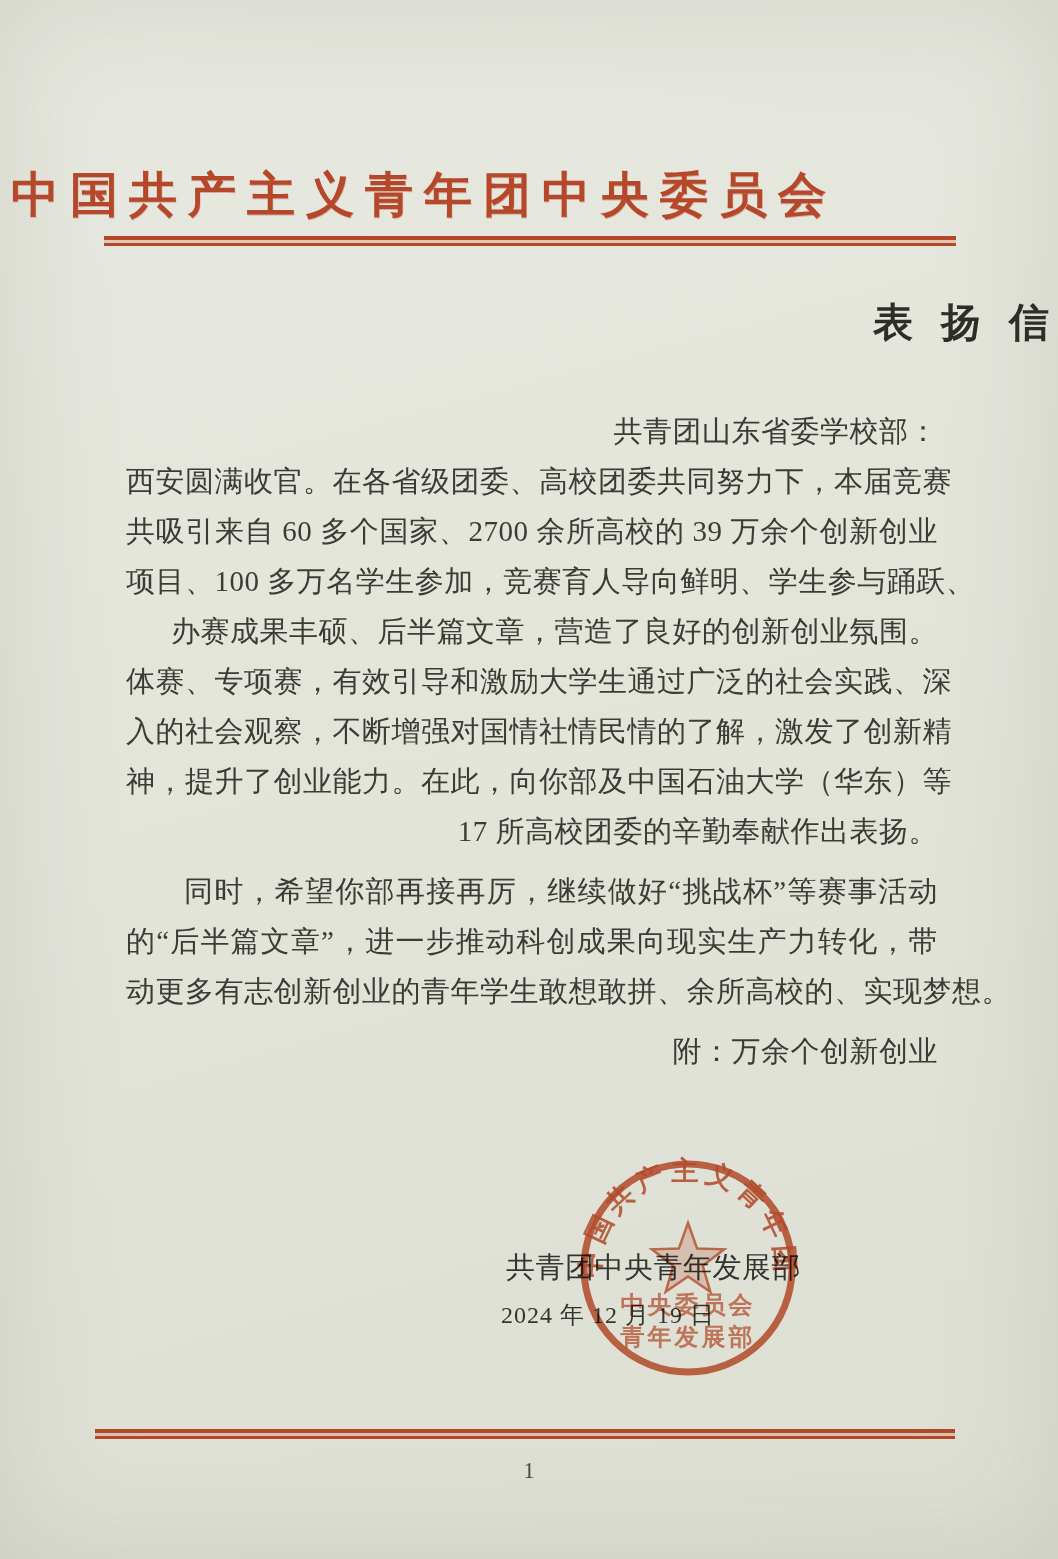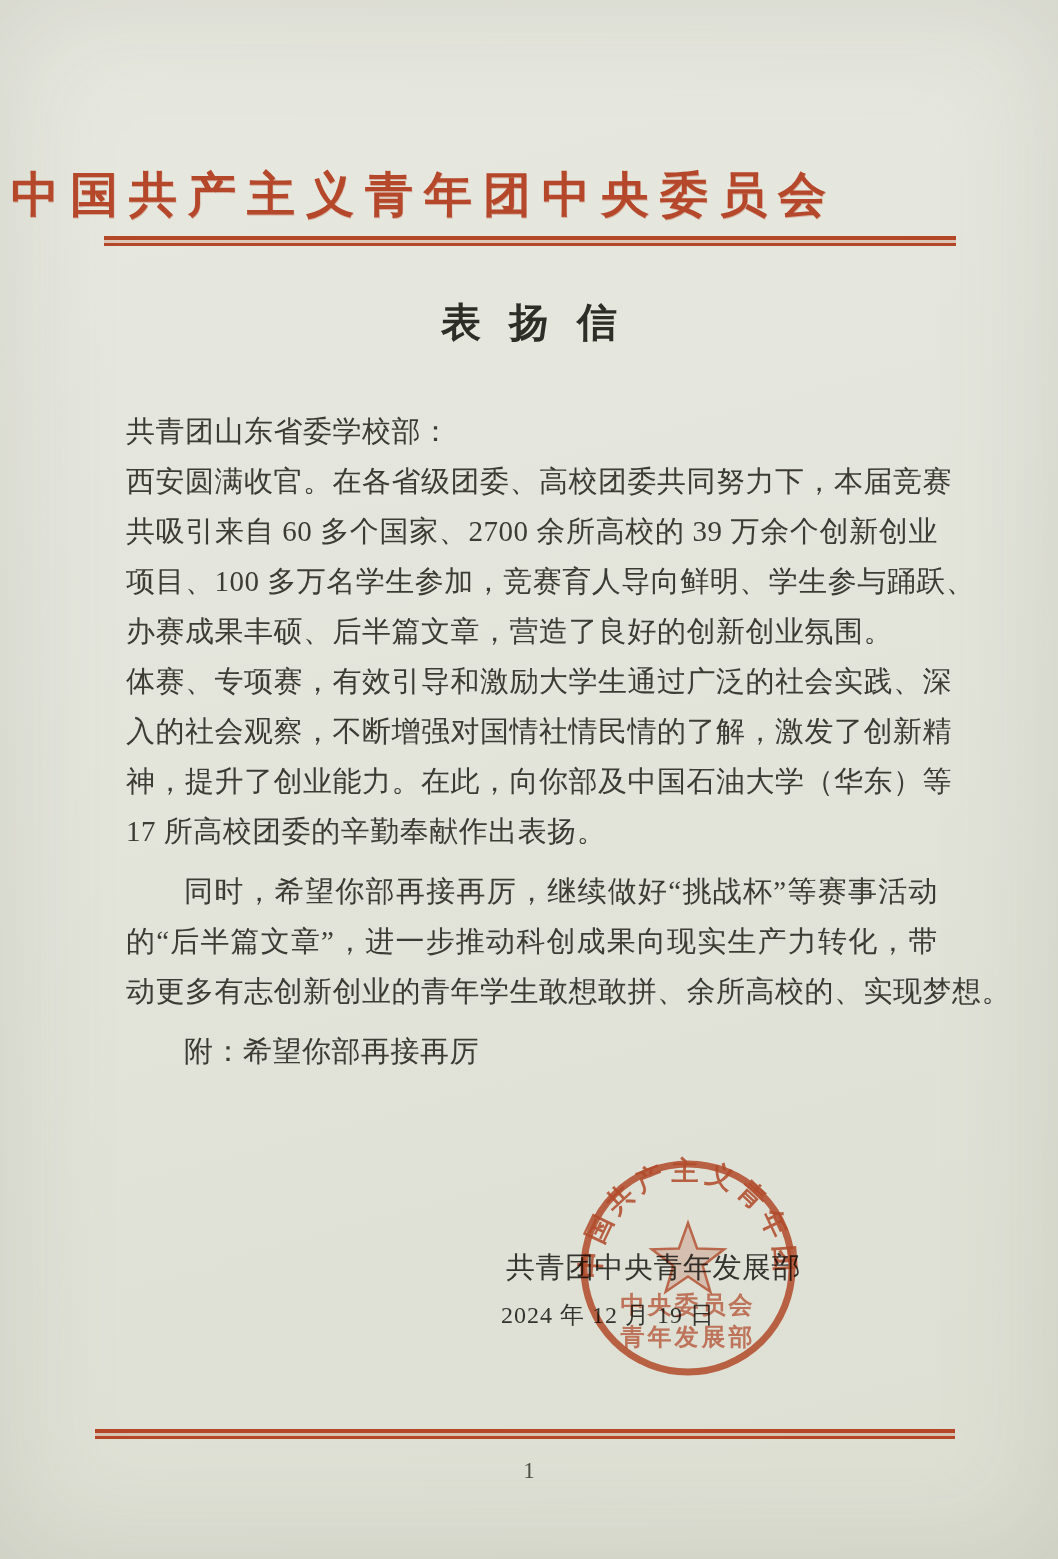--- a/index.html
+++ b/index.html
@@ -42,41 +42,42 @@
   }
   .rule-top  { top: 236px;  left: 104px; width: 852px; }
   .rule-bottom { top: 1429px; left: 95px;  width: 860px; }
   .doc-title {
     position: absolute;
     top: 298px;
     left: 0;
     width: 100%;
     height: 50px;
     line-height: 50px;
-    text-align: center;
+    text-align: right;
     font-size: 40px;
     font-weight: 700;
     letter-spacing: 9px;
     text-indent: 9px;
     color: #2e2e28;
   }
   .body-text {
     position: absolute;
     top: 406px;
     left: 126px;
     width: 812px;
     color: var(--ink, #3c3c35);
     font-size: 29px;
     font-weight: 500;
   }
   .line {
     height: 50px;
     line-height: 50px;
     white-space: nowrap;
     letter-spacing: 0.5px;
+    text-align: right;
   }
   .line.indent { text-indent: 2em; }
   .line.para   { margin-top: 10px; }
   .line.fill   {
     text-align: justify;
     text-align-last: justify;
     text-justify: inter-character;
   }
   .signature {
     position: absolute;
@@ -160,21 +161,21 @@
       <div class="line fill">共吸引来自 60 多个国家、2700 余所高校的 39 万余个创新创业</div>
       <div class="line fill">项目、100 多万名学生参加，竞赛育人导向鲜明、学生参与踊跃、</div>
       <div class="line">办赛成果丰硕、后半篇文章，营造了良好的创新创业氛围。</div>
       <div class="line fill">体赛、专项赛，有效引导和激励大学生通过广泛的社会实践、深</div>
       <div class="line fill">入的社会观察，不断增强对国情社情民情的了解，激发了创新精</div>
       <div class="line fill">神，提升了创业能力。在此，向你部及中国石油大学（华东）等</div>
       <div class="line">17 所高校团委的辛勤奉献作出表扬。</div>
       <div class="line indent fill para">同时，希望你部再接再厉，继续做好“挑战杯”等赛事活动</div>
       <div class="line fill">的“后半篇文章”，进一步推动科创成果向现实生产力转化，带</div>
       <div class="line fill">动更多有志创新创业的青年学生敢想敢拼、余所高校的、实现梦想。</div>
-      <div class="line indent para">附：希望你部再接再厉</div>
+      <div class="line indent para">附：万余个创新创业</div>
     </div>
 
   <div class="signature">共青团中央青年发展部</div>
 
   <div class="date">2024 年 12 月 19 日</div>
 
   <svg class="seal" viewBox="0 0 230 230">
     <circle class="ring" cx="115" cy="115" r="104"></circle>
     <polygon class="star" points="115,70 124.1,95.5 151.1,96.3 129.7,112.8 137.3,138.7 115,123.5 92.7,138.7 100.3,112.8 78.9,96.3 105.9,95.5"></polygon>
     <path id="sealArc" d="M 32.3 145.1 A 88 88 0 1 1 197.7 145.1" fill="none"></path>

